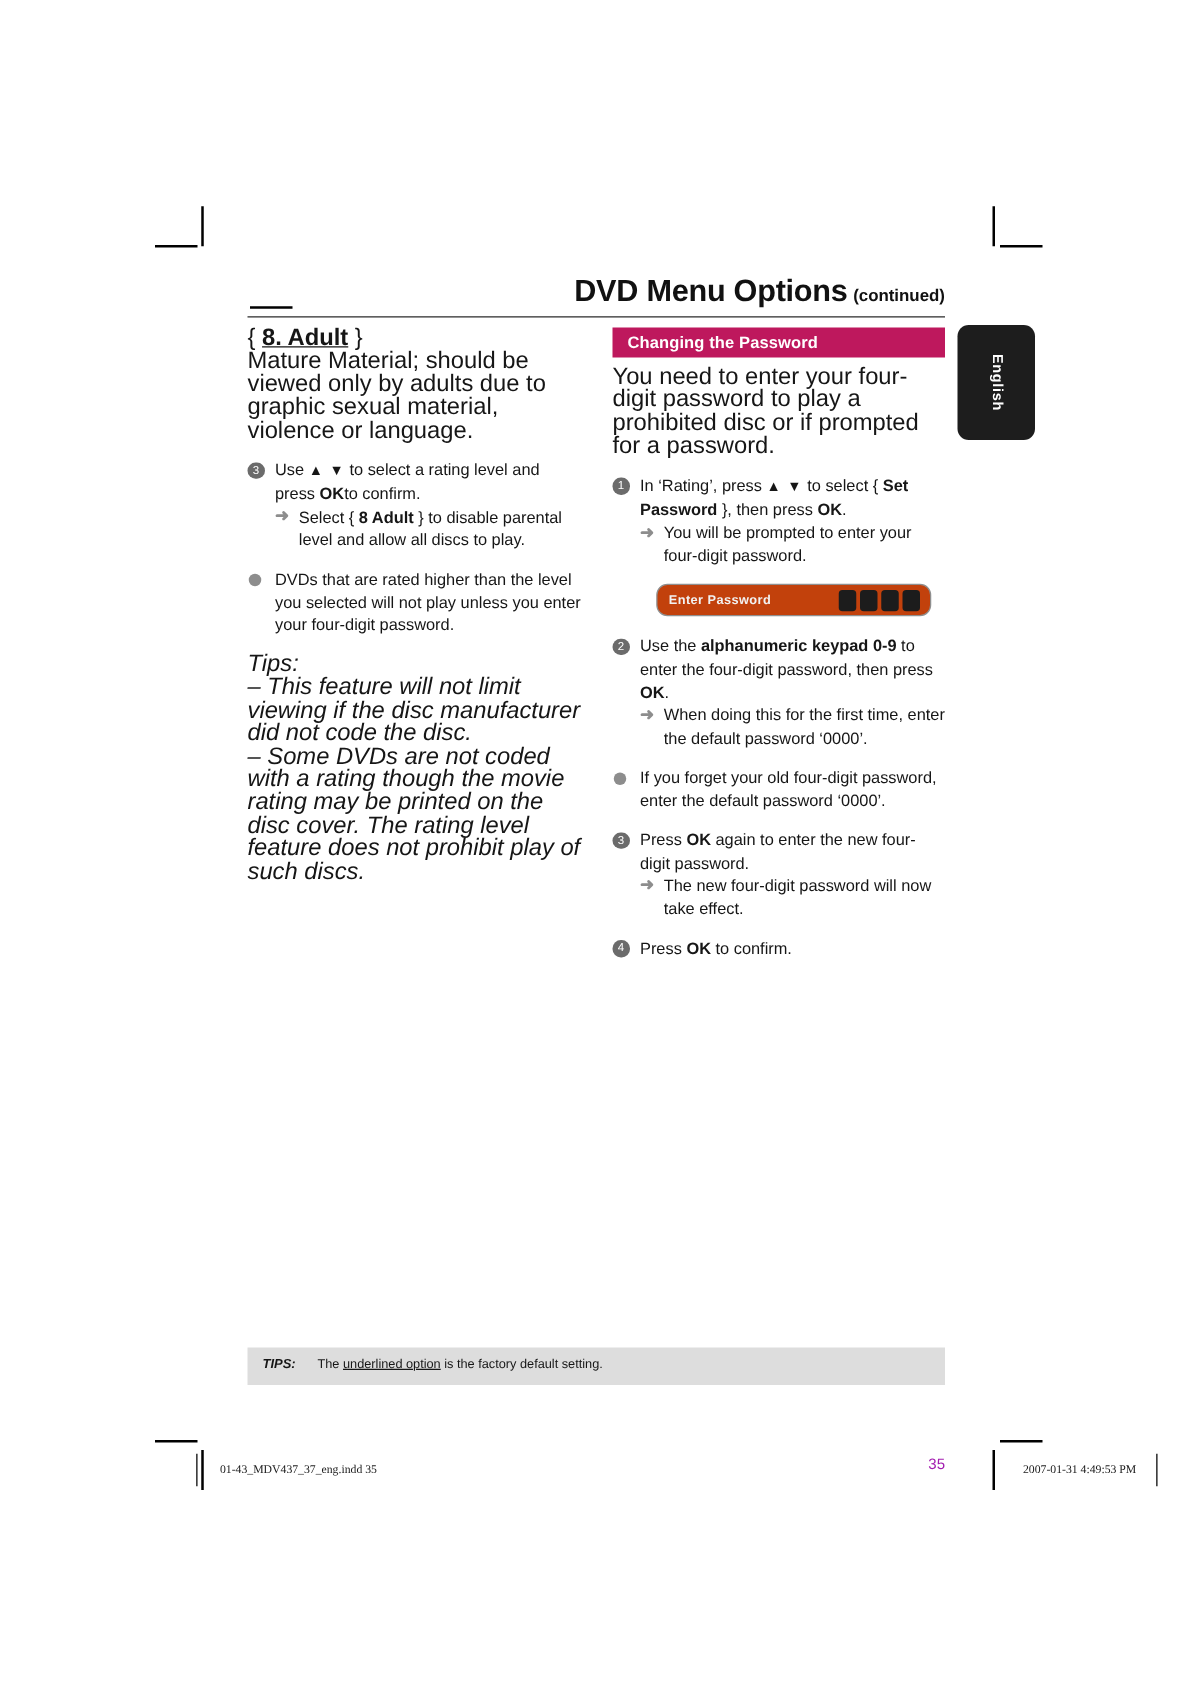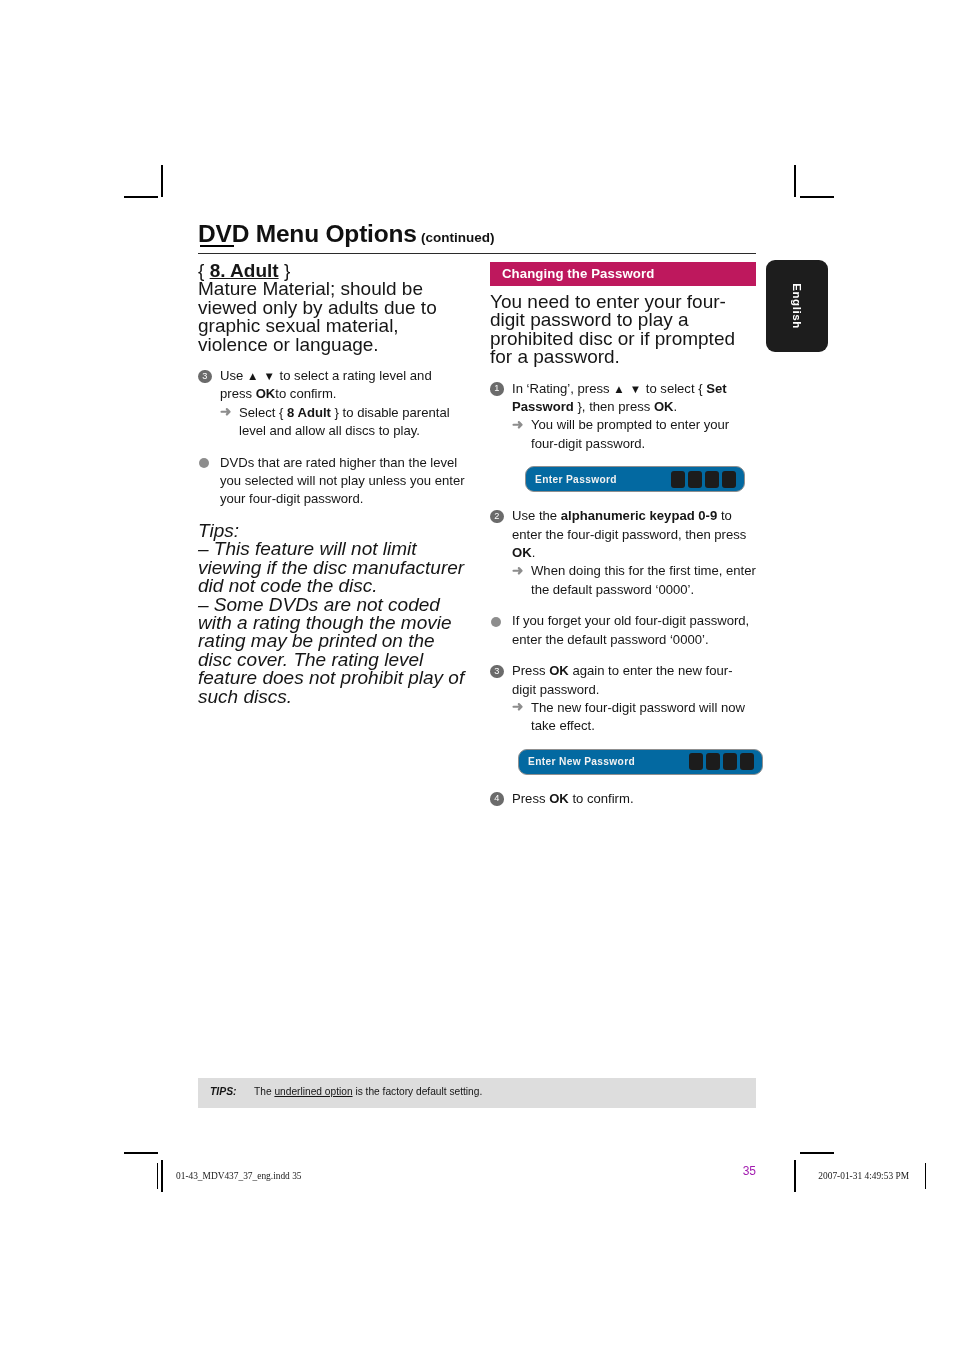--- a/index.html
+++ b/index.html
@@ -27,20 +27,21 @@
   .cm-bl-v { left: 161px; top: 1160px; width: 2px; height: 32px; }
   .cm-br-h { left: 800px; top: 1152px; width: 34px; height: 2px; }
   .cm-br-v { left: 794px; top: 1160px; width: 2px; height: 32px; }
 
   
   #page-header {
     position: absolute;
     left: 198px;
     top: 222px;
     width: 558px;
+    text-align: right;
     line-height: 1;
   }
   #page-header .title {
     font-size: 24.5px;
     font-weight: bold;
     letter-spacing: -0.2px;
     color: #111;
   }
   #page-header .cont {
     font-size: 13.5px;
@@ -143,21 +144,21 @@
     font-weight: bold;
     padding: 4px 0 5px 12px;
     margin-bottom: 7px;
     letter-spacing: 0.1px;
   }
 
   
   .pw-widget {
     display: inline-flex;
     align-items: center;
-    background: #0369a1;
+    background: #c2410c;
     border: 1.5px solid #8f8f8f;
     border-radius: 9px;
     padding: 3px 5px;
     height: 18px;
     box-sizing: content-box;
     gap: 48px;
   }
   .pw-label {
     color: #f2f2f2;
     font-size: 10.2px;
@@ -340,31 +341,20 @@
     <span class="bulletnum">3</span>
     <span>Press</span>
     <b>OK</b>
     <span>again to enter the new four-digit password.</span>
     <div class="sub">
       <span class="arrow">➜</span>
       <span>The new four-digit password will now take effect.</span>
     </div>
   </div>
 
-  <div class="pw-wrap indent2">
-    <div class="pw-widget">
-      <span class="pw-label">Enter New Password</span>
-      <span class="pw-boxes">
-        <span class="pw-box"></span>
-        <span class="pw-box"></span>
-        <span class="pw-box"></span>
-        <span class="pw-box"></span>
-      </span>
-    </div>
-  </div>
 
   <div class="hang">
     <span class="bulletnum">4</span>
     <span>Press</span>
     <b>OK</b>
     <span>to confirm.</span>
   </div>
 </div>
 
 <div id="tips-box">

